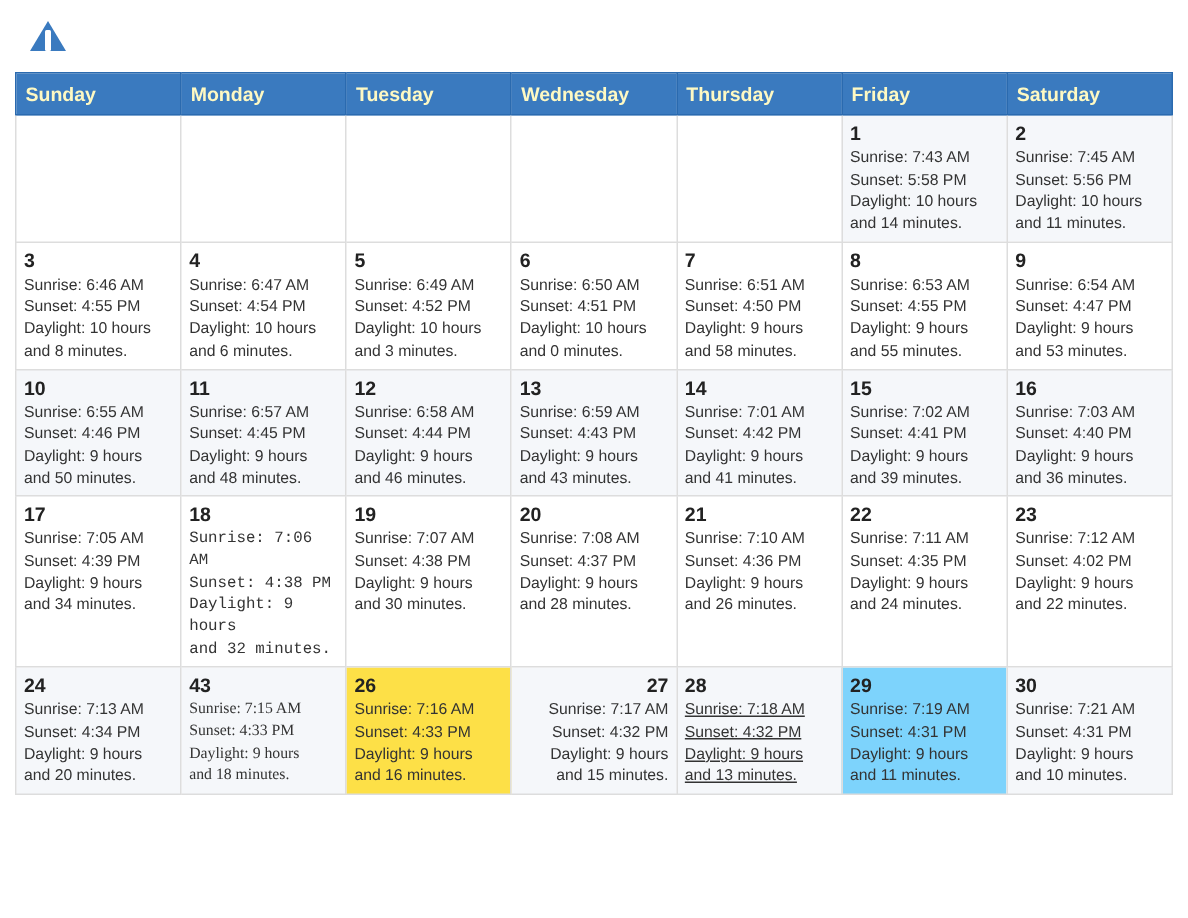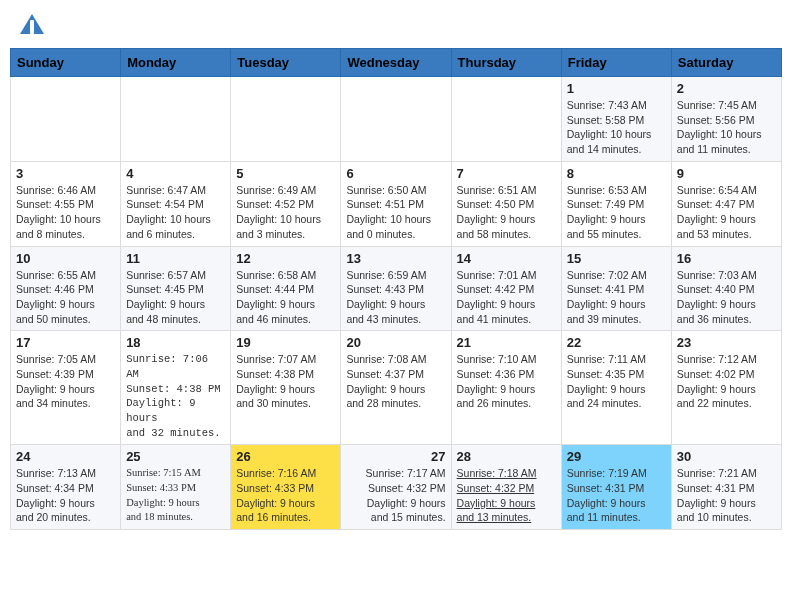--- a/index.html
+++ b/index.html
@@ -57,21 +57,21 @@
       color: #555;
       margin-top: 2px;
     }
     .calendar {
       width: 100%;
       border-collapse: collapse;
       border: 1px solid #ccc;
     }
     .calendar th {
       background-color: #3a7abf;
-      color: #000000;
+      color: #fef9c3;
       font-size: 13px;
       font-weight: bold;
       text-align: left;
       padding: 6px 6px;
       border: 1px solid #2a6aaf;
     }
     .calendar td {
       width: calc(100% / 7);
       vertical-align: top;
       padding: 4px 5px;
@@ -195,21 +195,21 @@
         <td style="background: rgb(255, 255, 255);">
           <span class="day-number">7</span>
           <div class="day-info" style="white-space: pre-line;">Sunrise: 6:51 AM
 Sunset: 4:50 PM
 Daylight: 9 hours
 and 58 minutes.</div>
         </td>
         <td style="background: rgb(255, 255, 255);">
           <span class="day-number">8</span>
           <div class="day-info" style="white-space: pre-line;">Sunrise: 6:53 AM
-Sunset: 7:49 PM
+Sunset: 4:55 PM
 Daylight: 9 hours
 and 55 minutes.</div>
         </td>
         <td style="background: rgb(255, 255, 255);">
           <span class="day-number">9</span>
           <div class="day-info" style="white-space: pre-line;">Sunrise: 6:54 AM
 Sunset: 4:47 PM
 Daylight: 9 hours
 and 53 minutes.</div>
         </td>
@@ -318,21 +318,21 @@
       </tr>
       <tr class="row-odd">
         <td style="background: rgb(245, 247, 250);">
           <span class="day-number">24</span>
           <div class="day-info" style="white-space: pre-line;">Sunrise: 7:13 AM
 Sunset: 4:34 PM
 Daylight: 9 hours
 and 20 minutes.</div>
         </td>
         <td style="background: rgb(245, 247, 250);">
-          <span class="day-number">25</span>
+          <span class="day-number">43</span>
           <div class="day-info" style="white-space: pre-line; font-family: Liberation Serif, serif;">Sunrise: 7:15 AM
 Sunset: 4:33 PM
 Daylight: 9 hours
 and 18 minutes.</div>
         </td>
         <td style="background: #fde047; margin-left: 38px;">
           <span class="day-number">26</span>
           <div class="day-info" style="white-space: pre-line;">Sunrise: 7:16 AM
 Sunset: 4:33 PM
 Daylight: 9 hours

